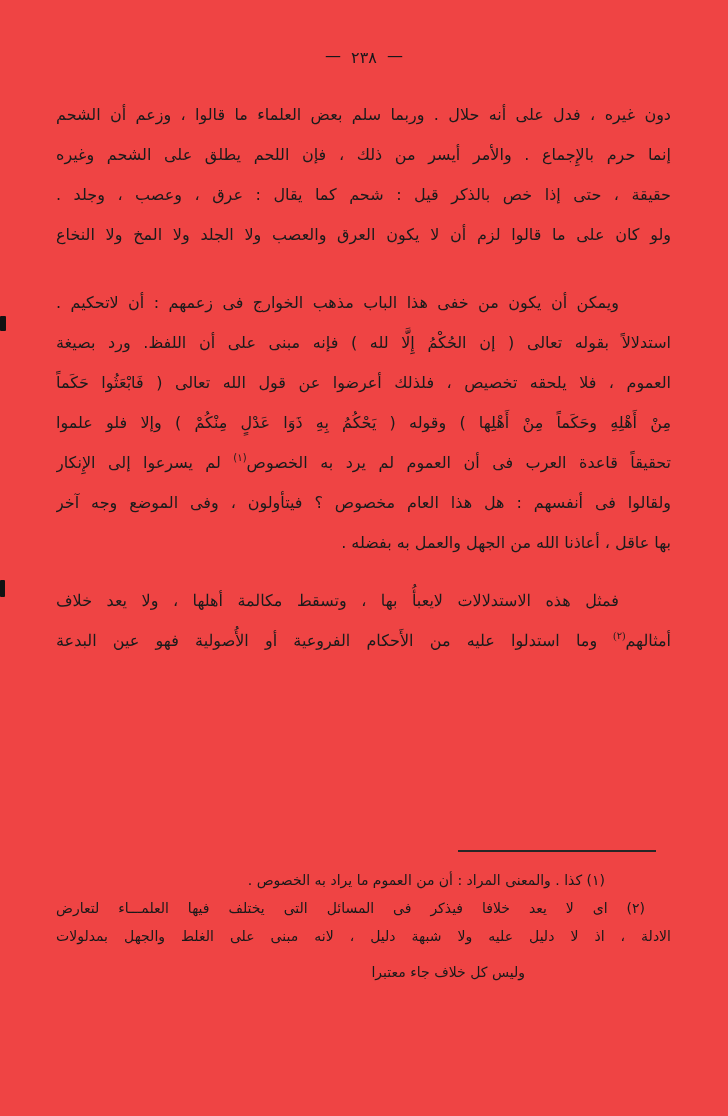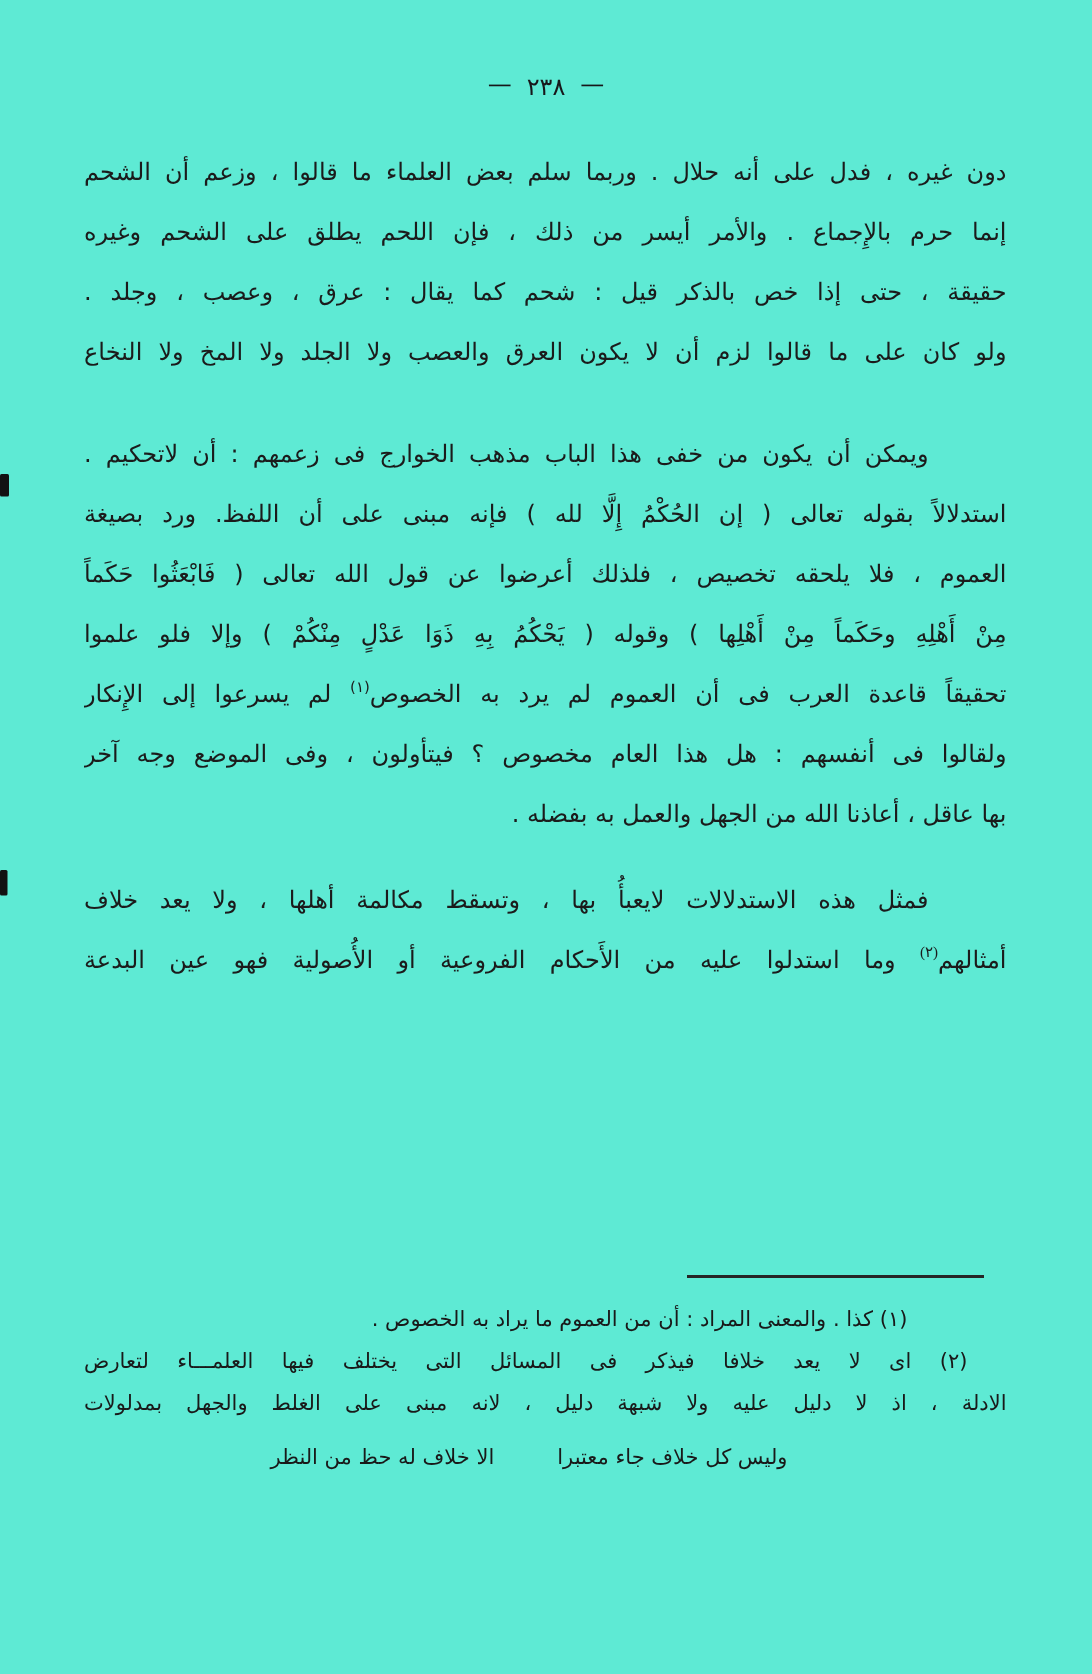--- a/index.html
+++ b/index.html
@@ -1,20 +1,20 @@
 <!DOCTYPE html>
 <html lang="ar" dir="rtl"><head>
 <meta charset="utf-8">
 <style>
   html,body{margin:0;padding:0;background:#d8d6d0;}
   .page{
     position:relative;
     width:728px;height:1116px;
     margin:0 auto;
-    background:#5eead4;
+    background:#ef4444;
     color:#1b1b1b;
     font-family:"DejaVu Sans", sans-serif;
     direction:rtl;
     overflow:hidden;
   }
   
   .pageno{
     position:absolute;top:48px;left:0;right:0;
     text-align:center;font-size:16px;color:#17171a;
     direction:rtl;
@@ -100,20 +100,19 @@
 
   </div>
 
   <div class="footnotes">
     <div class="fn-rule"></div>
     <div class="fn-line fn1 fn-ragged">(١) كذا . والمعنى المراد : أن من العموم ما يراد به الخصوص .</div>
     <div class="fn-line fn2-first">(٢) اى لا يعد خلافا فيذكر فى المسائل التى يختلف فيها العلمـــاء لتعارض</div>
     <div class="fn-line">الادلة ، اذ لا دليل عليه ولا شبهة دليل ، لانه مبنى على الغلط والجهل بمدلولات</div>
     <div class="verse">
       <span>وليس كل خلاف جاء معتبرا</span>
-      <span>الا خلاف له حظ من النظر</span>
     </div>
   </div>
 
   <div class="artifact a1"></div>
   <div class="artifact a2"></div>
 
 </div>
 
 </body></html>

